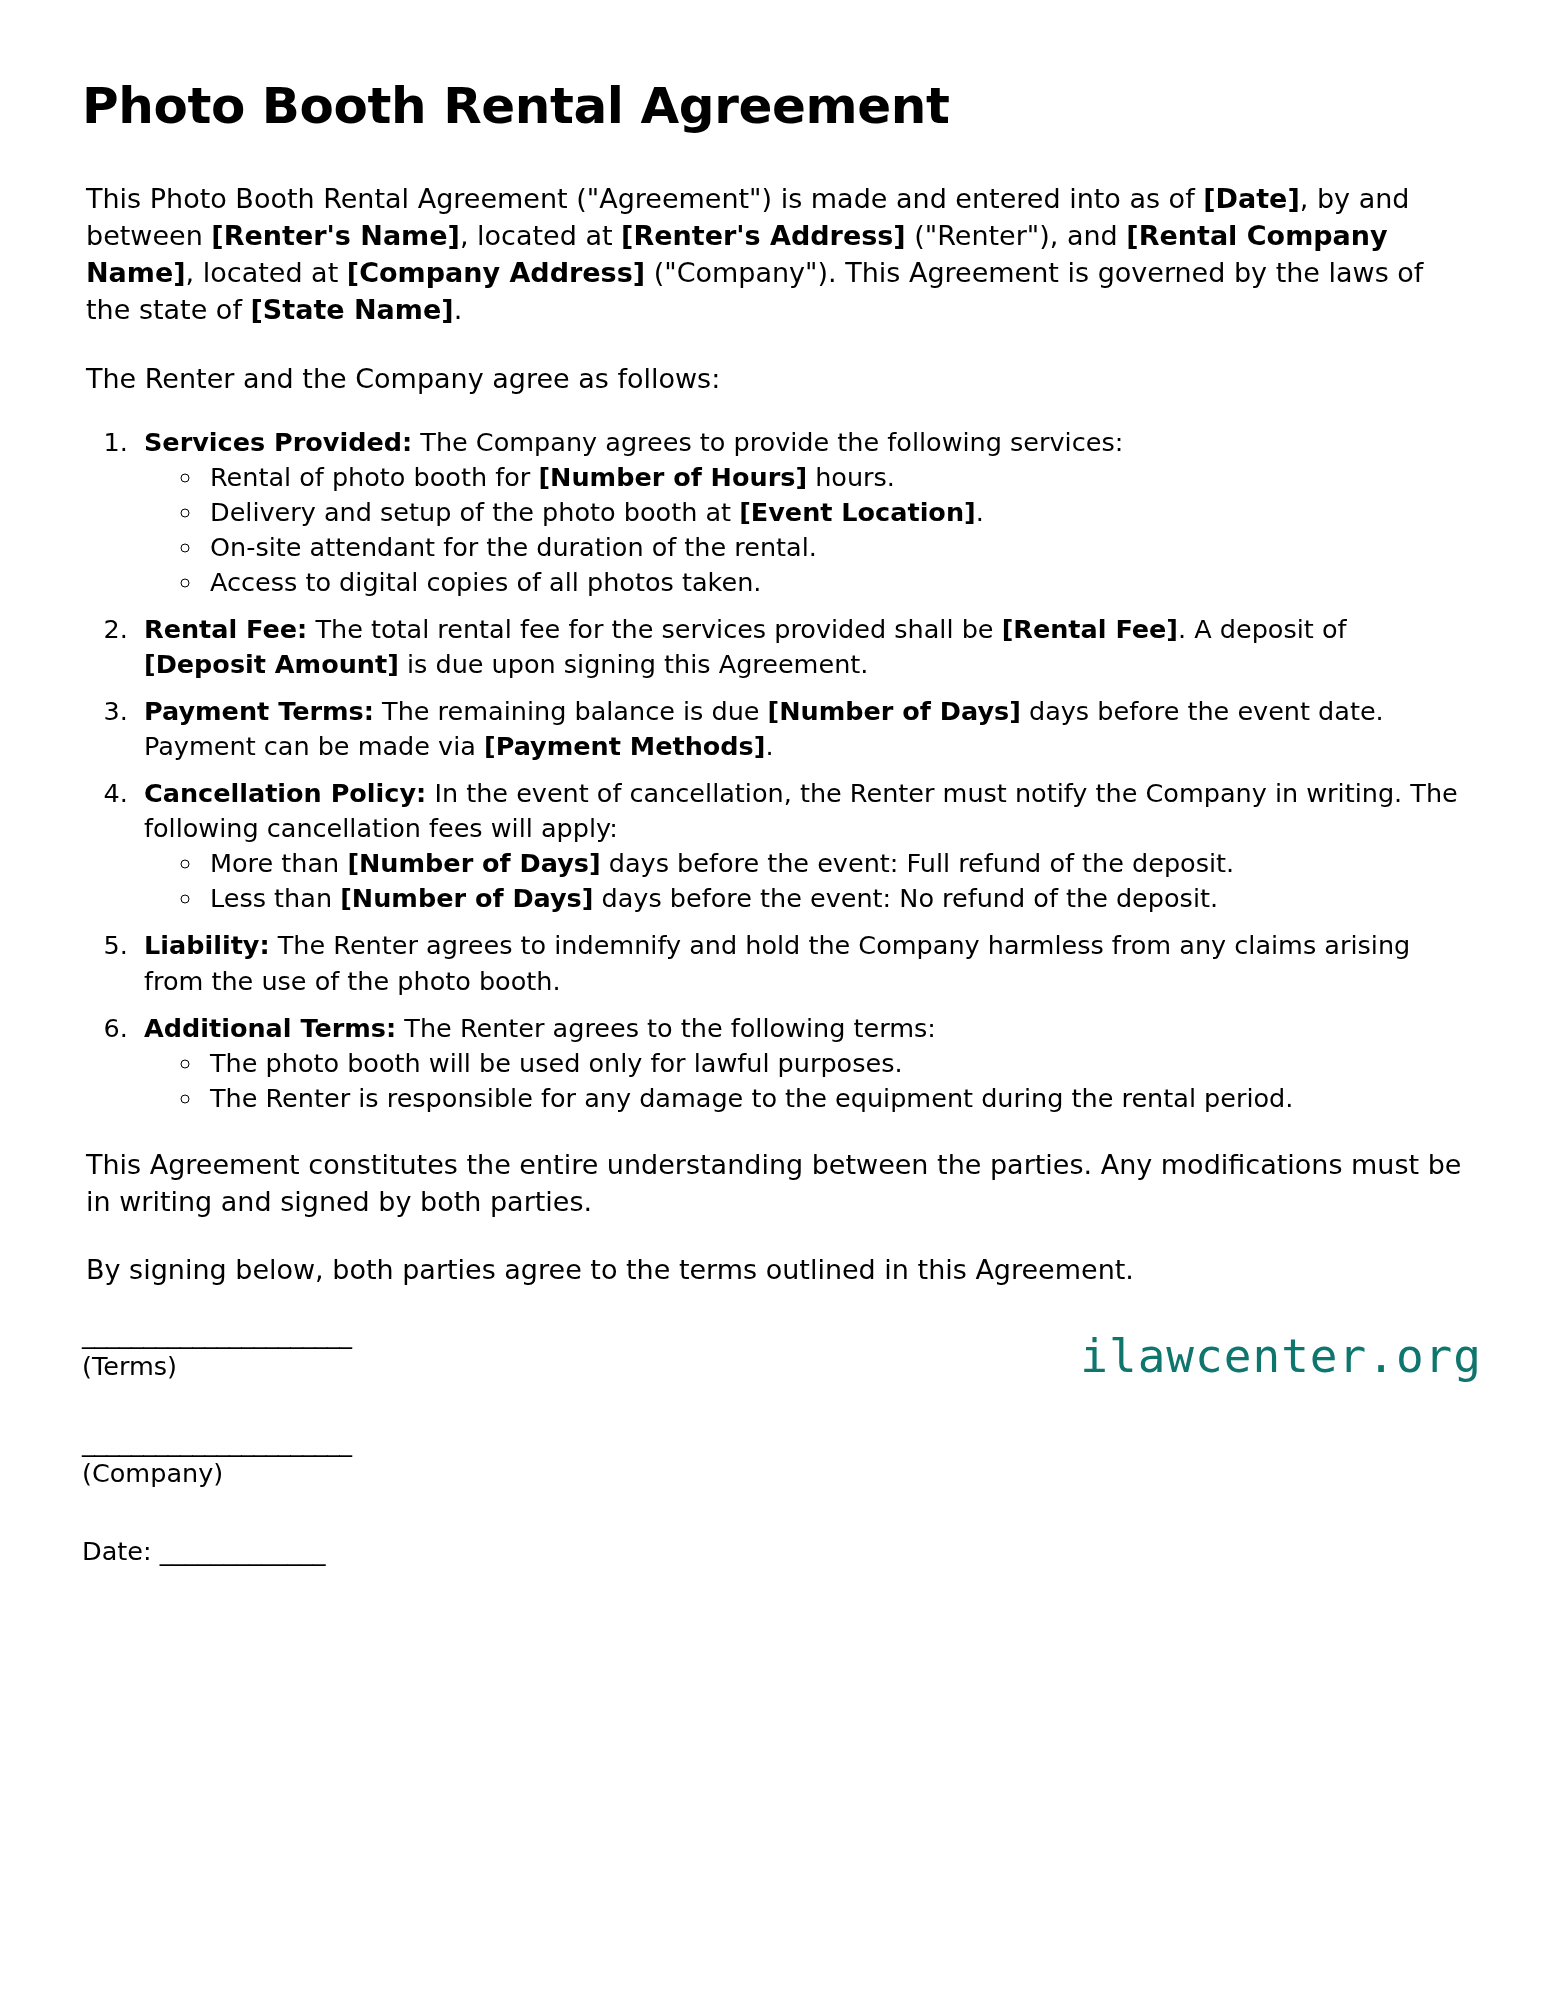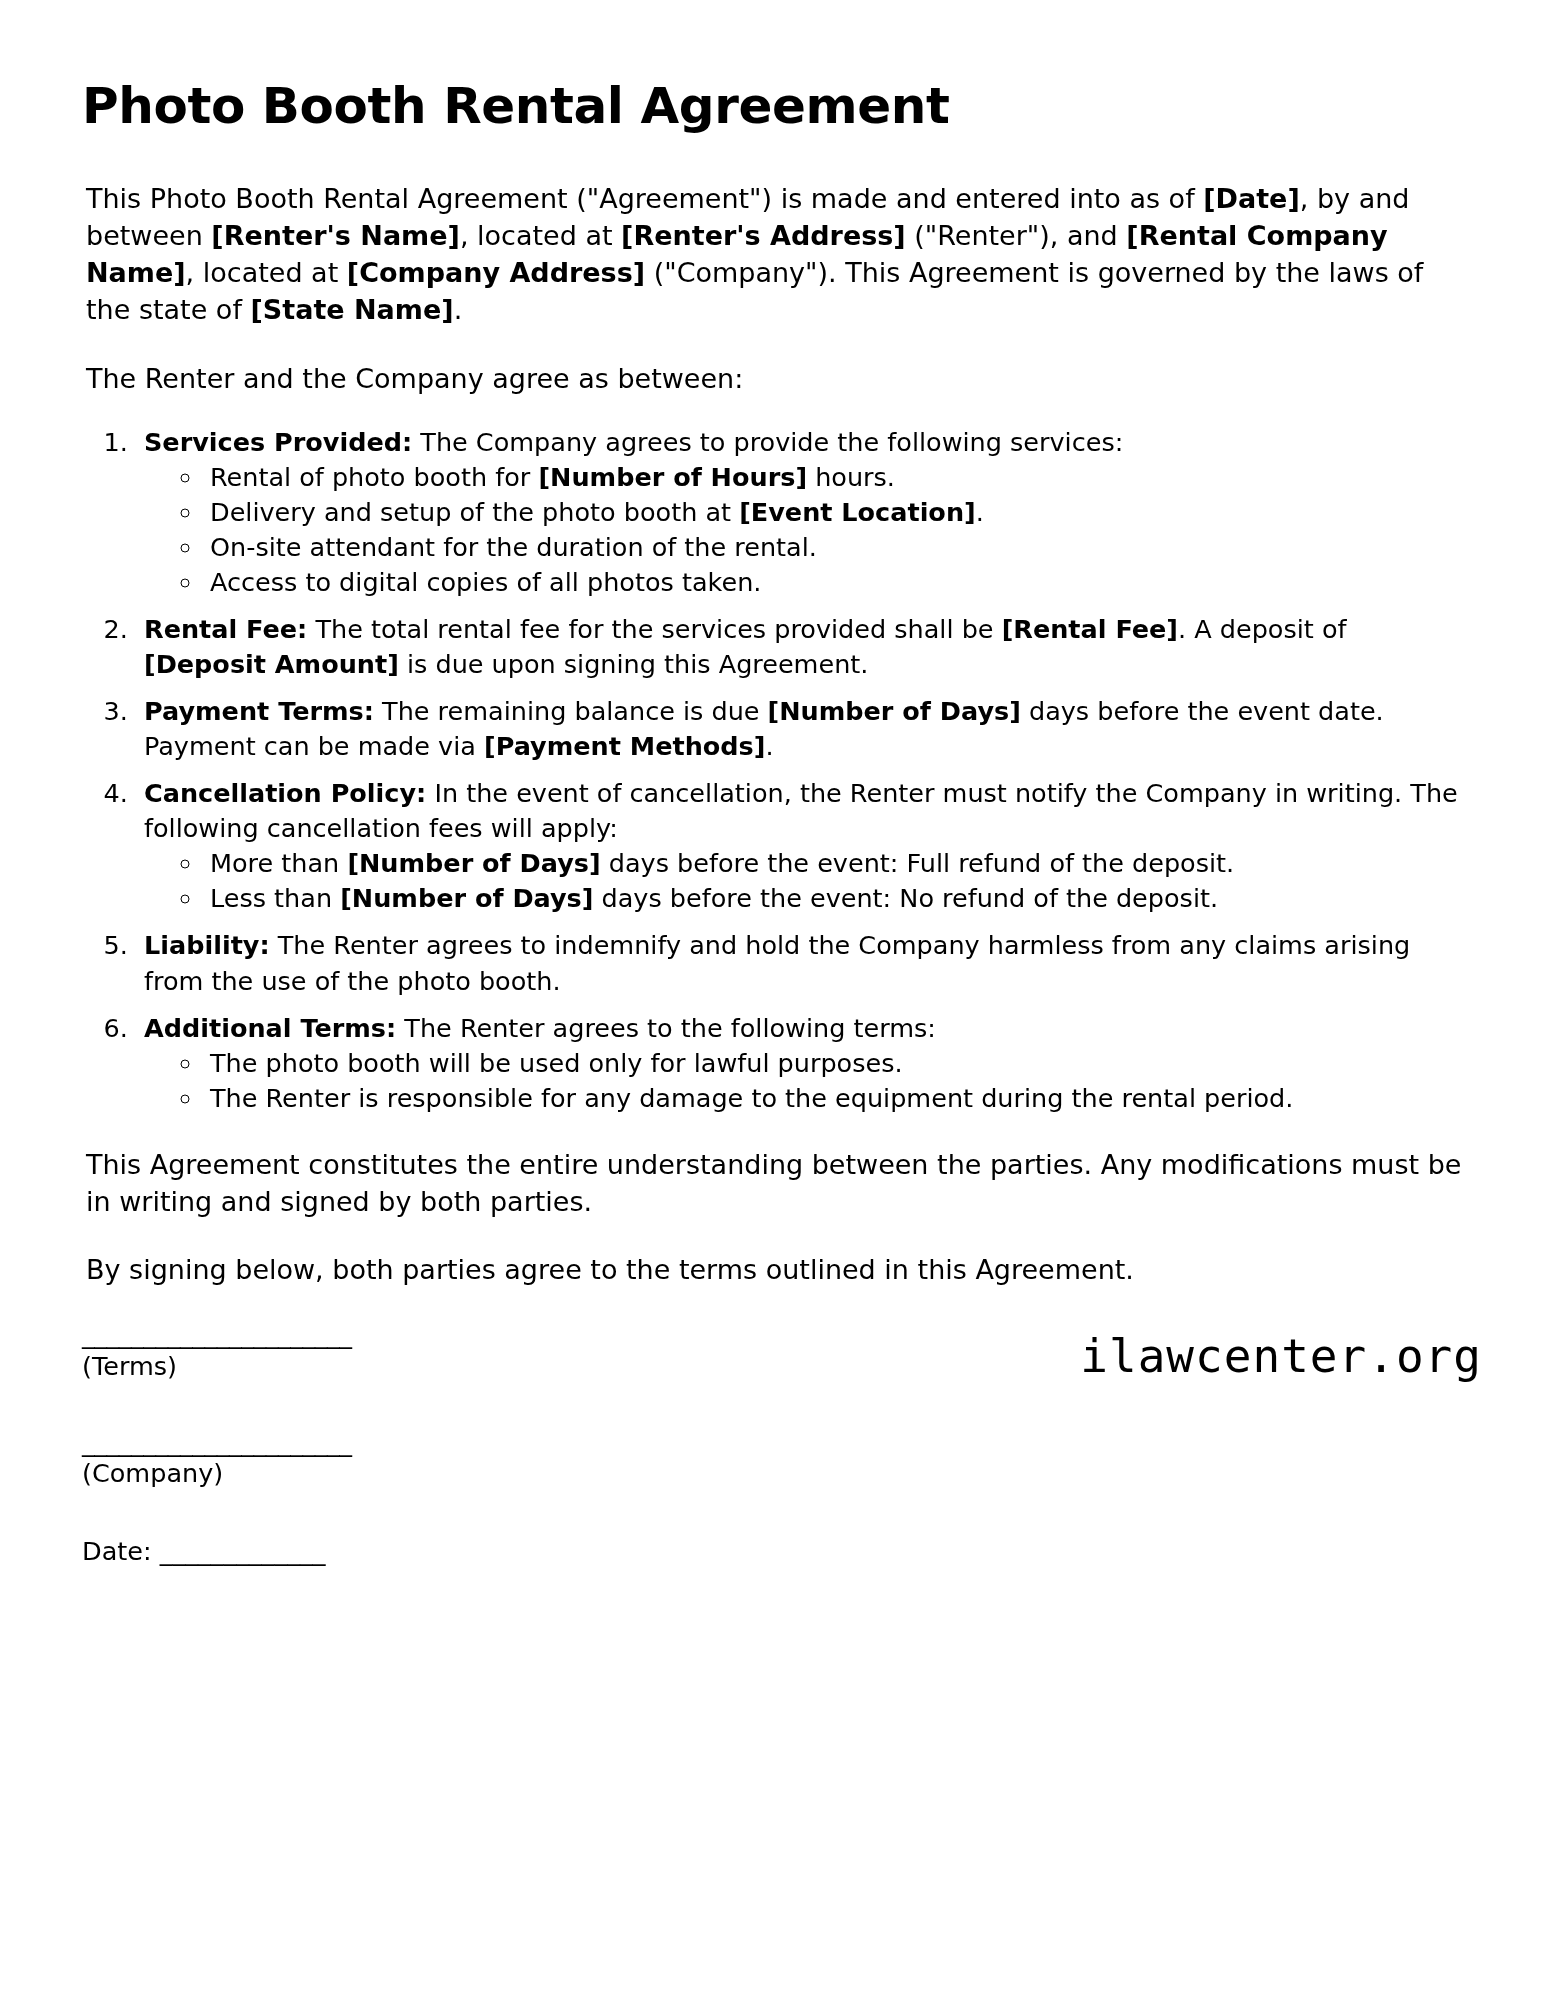--- a/index.html
+++ b/index.html
@@ -83,34 +83,34 @@
     white-space: pre;
   }
 
   .watermark {
     position: absolute;
     right: 72px;
     bottom: 50px;
     font-family: "DejaVu Sans Mono", "Liberation Mono", monospace;
     font-size: 46px;
     letter-spacing: 1px;
-    color: #000000;
+    color: #0f766e;
     white-space: nowrap;
   }
 </style>
 </head>
 <body>
 
 <div class="page">
 
   <h1 class="doc-title">Photo Booth Rental Agreement</h1>
 
   <p class="para">This Photo Booth Rental Agreement ("Agreement") is made and entered into as of <b>[Date]</b>, by and between <b>[Renter's Name]</b>, located at <b>[Renter's Address]</b> ("Renter"), and <b>[Rental Company Name]</b>, located at <b>[Company Address]</b> ("Company"). This Agreement is governed by the laws of the state of <b>[State Name]</b>.</p>
 
-  <p class="para tight">The Renter and the Company agree as between:</p>
+  <p class="para tight">The Renter and the Company agree as follows:</p>
 
   <ol class="main-list">
       <li><b>Services Provided:</b><span> The Company agrees to provide the following services:</span><ul class="sub-list">
           <li>Rental of photo booth for <b>[Number of Hours]</b> hours.</li>
           <li>Delivery and setup of the photo booth at <b>[Event Location]</b>.</li>
           <li>On-site attendant for the duration of the rental.</li>
           <li>Access to digital copies of all photos taken.</li>
         </ul></li>
       <li><b>Rental Fee:</b><span> The total rental fee for the services provided shall be <b>[Rental Fee]</b>. A deposit of <b>[Deposit Amount]</b> is due upon signing this Agreement.</span></li>
       <li><b>Payment Terms:</b><span> The remaining balance is due <b>[Number of Days]</b> days before the event date. Payment can be made via <b>[Payment Methods]</b>.</span></li>

